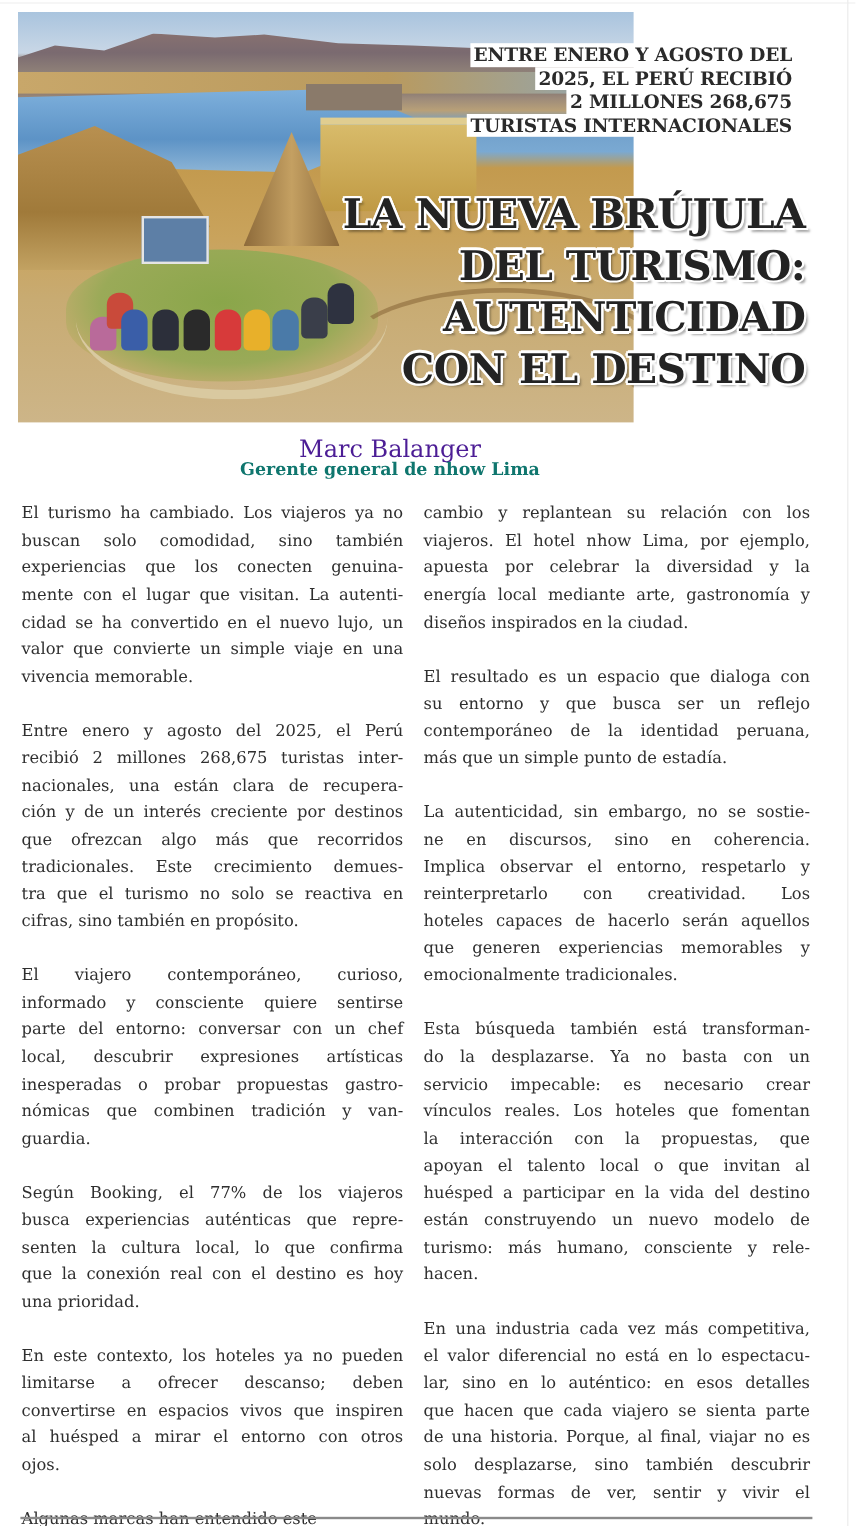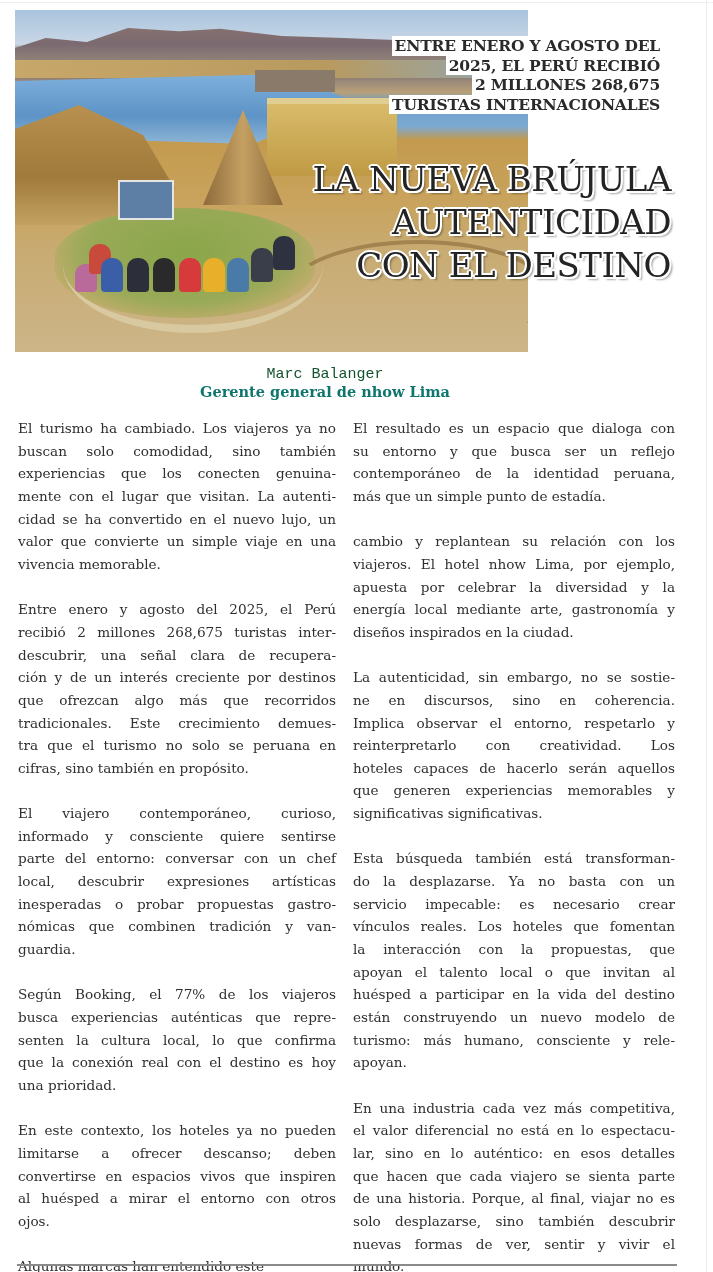--- a/index.html
+++ b/index.html
@@ -36,28 +36,28 @@
   .people span { position:absolute; bottom:0; width:22px; height:34px; border-radius:10px 10px 4px 4px; }
   .sign { position:absolute; left:103px; top:170px; width:52px; height:36px; background:#5d7fa6; border:2px solid #e5e5e5; }
   .curve { position:absolute; left:270px; top:230px; width:260px; height:100px;
            border:4px solid #8c6a3a; border-radius:50%; border-bottom-color:transparent; border-left-color:transparent; opacity:.6; }
 
   
   .deck { position:absolute; right:50px; top:36px; text-align:right;
           font-family:"DejaVu Serif", serif; font-weight:bold; font-size:15.5px; line-height:19.5px; color:#2a2a2a; letter-spacing:-0.2px; }
   .deck span { background:#ffffff; padding:0 3px 0 3px; display:inline-block; }
   .headline { position:absolute; right:42px; top:158px; text-align:right;
-              font-family:"DejaVu Serif", serif; font-weight:normal; font-size:34px; line-height:43px; color:#232323;
+              font-family:"DejaVu Serif", serif; font-weight:bold; font-size:34px; line-height:43px; color:#232323;
               letter-spacing:-0.5px;
               text-shadow: 2px 0 0 #fff, -2px 0 0 #fff, 0 2px 0 #fff, 0 -2px 0 #fff, 1.5px 1.5px 0 #fff, -1.5px -1.5px 0 #fff, 1.5px -1.5px 0 #fff, -1.5px 1.5px 0 #fff, 3px 3px 2px rgba(0,0,0,.35); }
   .headline div { white-space:nowrap; }
 
   
   .byline { position:absolute; left:0; top:366px; width:650px; text-align:center; }
-  .author { font-size:15px; line-height:17px; color:#14532d;font-family:Liberation Mono, monospace; }
+  .author { font-size:20px; line-height:17px; color:#4c1d95; }
   .role { font-size:14.5px; line-height:17px; font-weight:bold; color:#0f766e; }
 
   
   .col { position:absolute; top:417px; font-family:"DejaVu Serif", serif; font-size:13.6px; line-height:22.65px; color:#2f2f2f; text-align:justify; hyphens:manual; }
   .col p { margin:0 0 22.65px 0; }
   .col p:last-child { margin-bottom:0; }
   .col-left { left:18px; width:318px; }
   .col-right { left:353px; width:322px; }
   .line { display:block; text-align:justify; text-align-last:justify; white-space:nowrap; }
   .line.last { text-align-last:left; }
@@ -97,20 +97,21 @@
 
 <div class="deck">
   <div><span>ENTRE ENERO Y AGOSTO DEL</span></div>
   <div><span>2025, EL PERÚ RECIBIÓ</span></div>
   <div><span>2 MILLONES 268,675</span></div>
   <div><span>TURISTAS INTERNACIONALES</span></div>
 </div>
 
 <div class="headline">
   <div>LA NUEVA BRÚJULA</div>
+  <div>DEL TURISMO:</div>
   <div>AUTENTICIDAD</div>
   <div>CON EL DESTINO</div>
 </div>
 
 <div class="byline">
   <div class="author">Marc Balanger</div>
   <div class="role">Gerente general de nhow Lima</div>
 </div>
 
 <div class="col col-left" id="col-left">
@@ -119,25 +120,25 @@
       <span class="line">buscan solo comodidad, sino también</span>
       <span class="line">experiencias que los conecten genuina-</span>
       <span class="line">mente con el lugar que visitan. La autenti-</span>
       <span class="line">cidad se ha convertido en el nuevo lujo, un</span>
       <span class="line">valor que convierte un simple viaje en una</span>
       <span class="line last">vivencia memorable.</span>
     </p>
     <p>
       <span class="line">Entre enero y agosto del 2025, el Perú</span>
       <span class="line">recibió 2 millones 268,675 turistas inter-</span>
-      <span class="line">descubrir, una señal clara de recupera-</span>
+      <span class="line">nacionales, una están clara de recupera-</span>
       <span class="line">ción y de un interés creciente por destinos</span>
       <span class="line">que ofrezcan algo más que recorridos</span>
       <span class="line">tradicionales. Este crecimiento demues-</span>
-      <span class="line">tra que el turismo no solo se peruana en</span>
+      <span class="line">tra que el turismo no solo se reactiva en</span>
       <span class="line last">cifras, sino también en propósito.</span>
     </p>
     <p>
       <span class="line">El viajero contemporáneo, curioso,</span>
       <span class="line">informado y consciente quiere sentirse</span>
       <span class="line">parte del entorno: conversar con un chef</span>
       <span class="line">local, descubrir expresiones artísticas</span>
       <span class="line">inesperadas o probar propuestas gastro-</span>
       <span class="line">nómicas que combinen tradición y van-</span>
       <span class="line last">guardia.</span>
@@ -155,52 +156,52 @@
       <span class="line">convertirse en espacios vivos que inspiren</span>
       <span class="line">al huésped a mirar el entorno con otros</span>
       <span class="line last">ojos.</span>
     </p>
     <p>
       <span class="line last">Algunas marcas han entendido este</span>
     </p>
   </div>
 <div class="col col-right" id="col-right">
     <p>
-      <span class="line">El resultado es un espacio que dialoga con</span>
-      <span class="line">su entorno y que busca ser un reflejo</span>
-      <span class="line">contemporáneo de la identidad peruana,</span>
-      <span class="line last">más que un simple punto de estadía.</span>
-    </p>
-    <p>
       <span class="line">cambio y replantean su relación con los</span>
       <span class="line">viajeros. El hotel nhow Lima, por ejemplo,</span>
       <span class="line">apuesta por celebrar la diversidad y la</span>
       <span class="line">energía local mediante arte, gastronomía y</span>
       <span class="line last">diseños inspirados en la ciudad.</span>
+    </p>
+    <p>
+      <span class="line">El resultado es un espacio que dialoga con</span>
+      <span class="line">su entorno y que busca ser un reflejo</span>
+      <span class="line">contemporáneo de la identidad peruana,</span>
+      <span class="line last">más que un simple punto de estadía.</span>
     </p>
     <p>
       <span class="line">La autenticidad, sin embargo, no se sostie-</span>
       <span class="line">ne en discursos, sino en coherencia.</span>
       <span class="line">Implica observar el entorno, respetarlo y</span>
       <span class="line">reinterpretarlo con creatividad. Los</span>
       <span class="line">hoteles capaces de hacerlo serán aquellos</span>
       <span class="line">que generen experiencias memorables y</span>
-      <span class="line last">significativas significativas.</span>
+      <span class="line last">emocionalmente tradicionales.</span>
     </p>
     <p>
       <span class="line">Esta búsqueda también está transforman-</span>
       <span class="line">do la desplazarse. Ya no basta con un</span>
       <span class="line">servicio impecable: es necesario crear</span>
       <span class="line">vínculos reales. Los hoteles que fomentan</span>
       <span class="line">la interacción con la propuestas, que</span>
       <span class="line">apoyan el talento local o que invitan al</span>
       <span class="line">huésped a participar en la vida del destino</span>
       <span class="line">están construyendo un nuevo modelo de</span>
       <span class="line">turismo: más humano, consciente y rele-</span>
-      <span class="line last">apoyan.</span>
+      <span class="line last">hacen.</span>
     </p>
     <p>
       <span class="line">En una industria cada vez más competitiva,</span>
       <span class="line">el valor diferencial no está en lo espectacu-</span>
       <span class="line">lar, sino en lo auténtico: en esos detalles</span>
       <span class="line">que hacen que cada viajero se sienta parte</span>
       <span class="line">de una historia. Porque, al final, viajar no es</span>
       <span class="line">solo desplazarse, sino también descubrir</span>
       <span class="line">nuevas formas de ver, sentir y vivir el</span>
       <span class="line last">mundo.</span>

